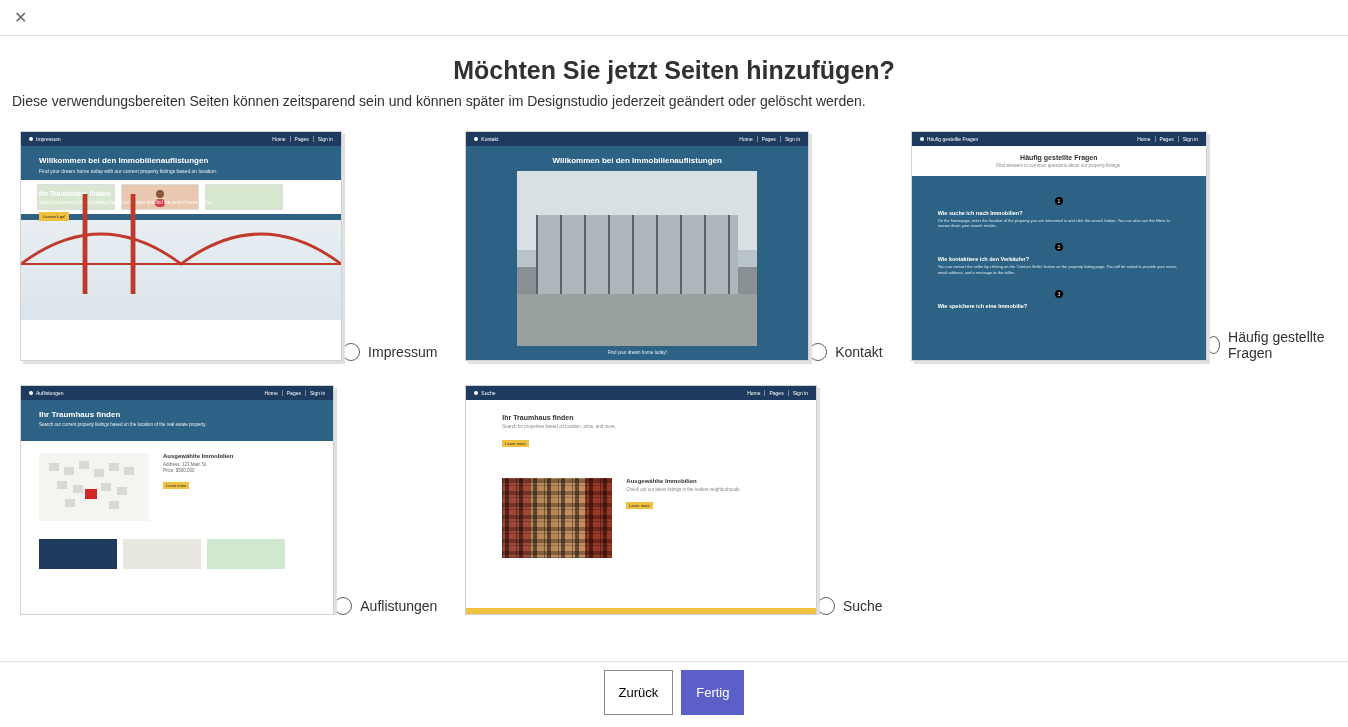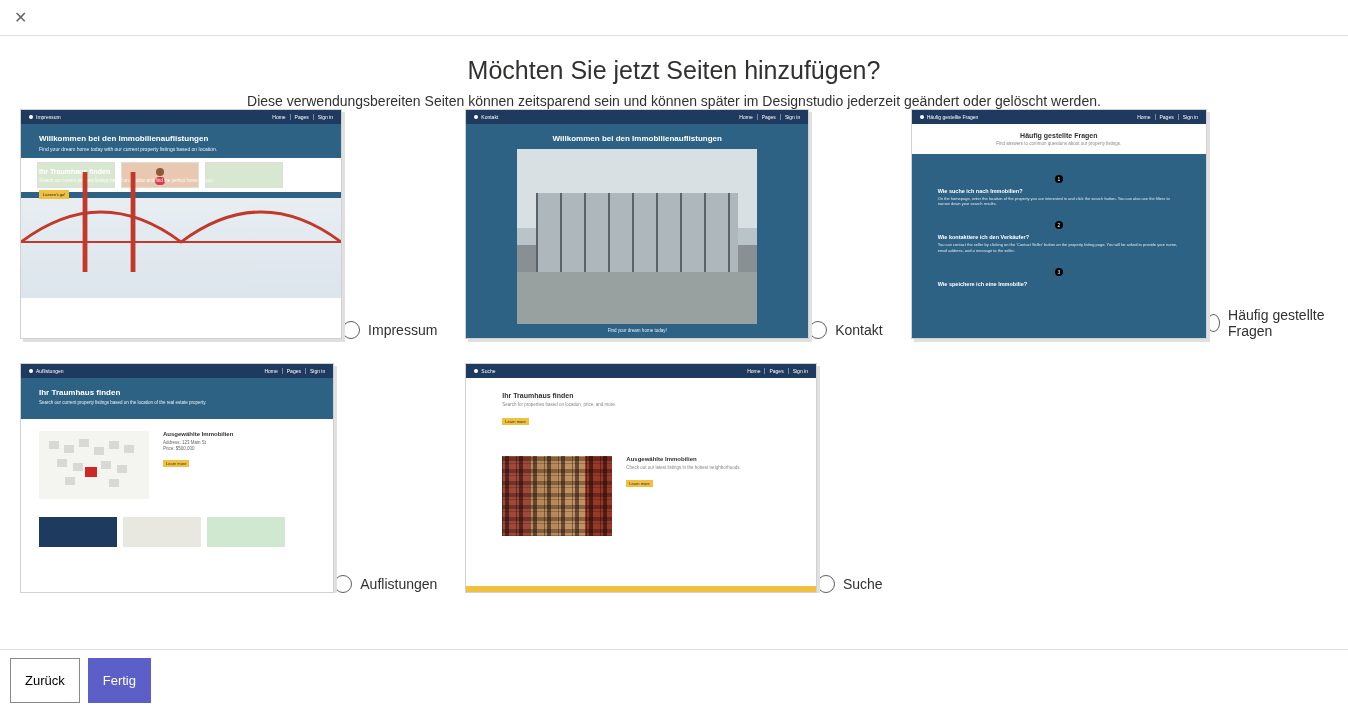--- a/index.html
+++ b/index.html
@@ -1,22 +1,22 @@
 <!DOCTYPE html>
 <html><head>
 <meta charset="utf-8">
 <style>
 * { margin: 0; padding: 0; box-sizing: border-box; }
 body { font-family: "Segoe UI", Arial, sans-serif; font-size: 14px; color: #323130; background: #fff; width: 1348px; }
 .header { display: flex; align-items: center; justify-content: space-between; padding: 8px 14px; border-bottom: 1px solid #e1e1e1; }
 .header-title { font-size: 15px; font-weight: 400; }
 .close-btn { font-size: 16px; color: #666; cursor: pointer; background: none; border: none; }
 .main { padding: 20px 12px 0; }
-.heading { text-align: center; font-size: 25px; font-weight: 400; margin-bottom: 8px; }
-.subheading { text-align: center; font-size: 14px; color: #323130; }
+.heading { text-align: center; font-size: 25px; font-weight: 700; margin-bottom: 8px; }
+.subheading { text-align: left; font-size: 14px; color: #323130; margin-bottom: 22px; }
 .grid { display: grid; grid-template-columns: repeat(3, 1fr); gap: 24px 28px; padding: 0 8px; }
 .card-wrap { display: flex; align-items: flex-end; }
 .card { width: 100%; height: 230px; border: 1px solid #d1d1d1; box-shadow: 3px 3px 0 #e0e0e0; background: #fff; overflow: hidden; position: relative; cursor: pointer; }
 .check-row { display: flex; align-items: center; gap: 8px; margin-top: 12px; }
 .radio { width: 18px; height: 18px; border: 1px solid #605e5c; border-radius: 50%; }
 
 .pv-nav { height: 14px; background: #1f3a5f; display: flex; align-items: center; justify-content: space-between; padding: 0 8px; font-size: 5px; color: #fff; }
 .pv-nav .left { display: flex; align-items: center; gap: 3px; }
 .pv-nav .dot { width: 4px; height: 4px; border-radius: 50%; background: #fff; display: inline-block; }
 .pv-nav .right { display: flex; gap: 4px; }
@@ -71,21 +71,21 @@
 .pv5-body .y { display: inline-block; background: #f0c040; font-size: 4px; padding: 1px 3px; }
 .pv5-row { display: flex; gap: 14px; margin-top: 30px; }
 .pv5-img { width: 110px; height: 80px; background: #b07050; }
 .pv5-info h5 { font-size: 6px; font-weight: 600; margin-bottom: 3px; }
 .pv5-info p { font-size: 4.5px; color: #888; margin-bottom: 2px; }
 .pv5-bar { position: absolute; bottom: 0; left: 0; right: 0; height: 6px; background: #f0c040; }
 
 .pv6-body { padding: 14px 20px; }
 .pv6-img { width: 252px; height: 182px; margin: 0 auto; background: #b07050; }
 
-.footer { position: fixed; bottom: 16px; left: 0; right: 0; display: flex; justify-content: flex-start; gap: 8px; padding: 8px 10px; border-top: 1px solid #e1e1e1; background: #fff; }
+.footer { position: fixed; bottom: 4px; left: 0; right: 0; display: flex; justify-content: center; gap: 8px; padding: 8px 10px; border-top: 1px solid #e1e1e1; background: #fff; }
 .btn-sec { padding: 5px 14px; border: 1px solid #8a8886; background: #fff; font-size: 13px; cursor: pointer; }
 .btn-pri { padding: 14px 14px; border: 1px solid #5b5fc7; background: #5b5fc7; color: #fff; font-size: 13px; cursor: pointer; }
 
 
 .facade { background:
   repeating-linear-gradient(90deg, rgba(0,0,0,.35) 0 1px, transparent 1px 14px),
   repeating-linear-gradient(0deg, rgba(0,0,0,.2) 0 1px, transparent 1px 12px),
   linear-gradient(90deg, #a04838 0 25%, #b88858 25% 50%, #c09060 50% 75%, #983828 75% 100%);
   position: relative;
 }

